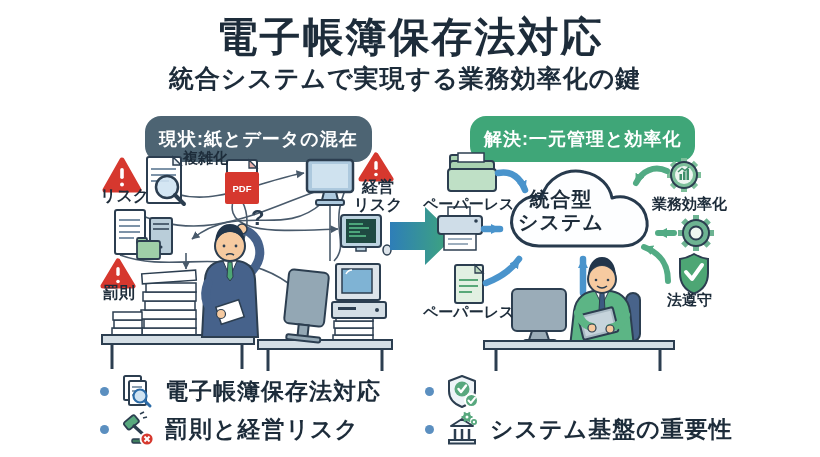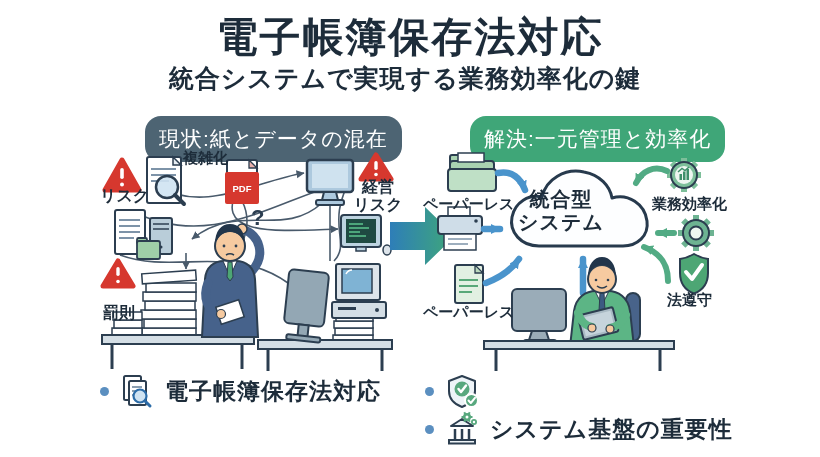--- a/index.html
+++ b/index.html
@@ -3,21 +3,21 @@
 <meta charset="utf-8">
 <style>
   html,body{margin:0;padding:0;background:#fff;}
   .canvas{
     position:relative;width:820px;height:457px;background:#ffffff;overflow:hidden;
     font-family:"Liberation Sans","DejaVu Sans",sans-serif;color:#1d2c3a;
   }
   .abs{position:absolute;}
   .title{top:10px;left:0;width:820px;text-align:center;font-size:41px;font-weight:800;letter-spacing:2px;color:#1d2c3a;}
   .subtitle{top:62px;left:0;width:810px;text-align:center;font-size:25px;font-weight:800;letter-spacing:1px;color:#1d2c3a;}
-  .pill{height:46px;border-radius:16px;color:#fff;font-size:21px;font-weight:400;
+  .pill{height:46px;border-radius:16px;color:#fff;font-size:18px;font-weight:700;
         display:flex;align-items:center;padding:0 14px;letter-spacing:1px;white-space:nowrap;}
   .pill-current{left:145px;top:116px;background:#4d6473;}
   .pill-solution{left:470px;top:116px;background:#3fa678;}
   .scene-label{font-weight:700;color:#1d2c3a;white-space:nowrap;font-size:15px;}
   .lbl16{font-size:16px;}
   .center{text-align:center;}
   .pdf-tab{left:225px;top:172px;width:34px;height:32px;background:#d6382e;color:#fff;
            font-size:9.5px;font-weight:700;display:flex;align-items:center;justify-content:center;border-radius:2px;}
   .cloud-text{left:509px;width:104px;text-align:center;font-size:20px;font-weight:800;color:#1d2c3a;letter-spacing:1px;font-family:Liberation Serif, serif;}
   .question{left:251px;top:205px;font-size:22px;font-weight:800;color:#2b3d50;}
@@ -200,21 +200,21 @@
     </g>
   </svg>
 
   <div class="abs scene-label lbl16 center" style="left:100px;top:186px;width:48px;">リスク</div>
   <div class="abs scene-label" style="left:183px;top:149px;">複雑化</div>
   <div class="abs pdf-tab">PDF</div>
   <div class="abs scene-label lbl16 center" style="left:350px;top:178px;width:56px;line-height:1.15;">
     <div>経営</div>
     <div>リスク</div>
   </div>
-  <div class="abs scene-label lbl16 center" style="left:99px;top:283px;width:40px;margin-top:20px;">罰則</div>
+  <div class="abs scene-label lbl16 center" style="left:99px;top:283px;width:40px;">罰則</div>
   <div class="abs question">?</div>
 
   <svg class="abs" style="left:385px;top:200px;" width="75" height="75" viewBox="0 0 75 75">
     <defs>
       <linearGradient id="ga" x1="0" y1="0" x2="1" y2="0">
         <stop offset="0" stop-color="#2e7eb8"></stop>
           <stop offset="1" stop-color="#3fa878"></stop>
       </linearGradient>
     </defs>
     <polygon points="5,22 40,22 40,7 70,36 40,65 40,50 5,50" fill="url(#ga)"></polygon>
@@ -361,20 +361,34 @@
         <line x1="13" y1="14" x2="23" y2="14"></line>
           <line x1="13" y1="18" x2="23" y2="18"></line>
           <line x1="13" y1="22" x2="20" y2="22"></line>
       </g>
       <circle cx="21" cy="23" r="6.5" fill="#cfe3f2" stroke="#2c6ca8" stroke-width="2.2"></circle>
       <line x1="26" y1="28" x2="31" y2="33" stroke="#2c6ca8" stroke-width="3" stroke-linecap="round"></line>
     </svg>
     <span class="bullet-label">電子帳簿保存法対応</span>
   </div>
 
+  <div class="abs bullet-row" style="left:100px;top:410px;">
+    <span class="bullet-dot"></span>
+    <svg class="bullet-icon" width="36" height="36" viewBox="0 0 36 36">
+      <line x1="21" y1="3" x2="25" y2="1" stroke="#2c3e50" stroke-width="1.5"></line>
+      <line x1="24" y1="7" x2="28" y2="6" stroke="#2c3e50" stroke-width="1.5"></line>
+      <rect x="5" y="7" width="14" height="9" rx="2" transform="rotate(-40 12 11)" fill="#58a87e" stroke="#2c3e50" stroke-width="1.8"></rect>
+      <line x1="15" y1="15" x2="26" y2="25" stroke="#2c3e50" stroke-width="3.2" stroke-linecap="round"></line>
+      <rect x="13" y="28" width="15" height="4" rx="1.5" fill="#3f7d5e" stroke="#2c3e50" stroke-width="1.5"></rect>
+      <circle cx="28" cy="28" r="6.5" fill="#d6382e" stroke="#fff" stroke-width="1.8"></circle>
+      <line x1="25.5" y1="25.5" x2="30.5" y2="30.5" stroke="#fff" stroke-width="2"></line>
+      <line x1="30.5" y1="25.5" x2="25.5" y2="30.5" stroke="#fff" stroke-width="2"></line>
+    </svg>
+    <span class="bullet-label">罰則と経営リスク</span>
+  </div>
 
   <div class="abs bullet-row" style="left:425px;top:372px;">
     <span class="bullet-dot"></span>
     <svg class="bullet-icon" width="36" height="36" viewBox="0 0 36 36">
       <path d="M18,3 L31,8 L31,18 C31,26 26,31 18,34 C10,31 5,26 5,18 L5,8 Z" fill="#eef4f8" stroke="#2c3e50" stroke-width="2" stroke-linejoin="round"></path>
       <circle cx="18" cy="16" r="7.5" fill="#58a87e"></circle>
       <polyline points="14.5,16 17,19 22,12.5" stroke="#fff" stroke-width="2.5" fill="none" stroke-linecap="round" stroke-linejoin="round"></polyline>
       <circle cx="27.5" cy="27.5" r="6.5" fill="#58a87e" stroke="#fff" stroke-width="2"></circle>
       <polyline points="24.5,27.5 26.8,30 31,24.8" stroke="#fff" stroke-width="2" fill="none" stroke-linecap="round" stroke-linejoin="round"></polyline>
     </svg>

